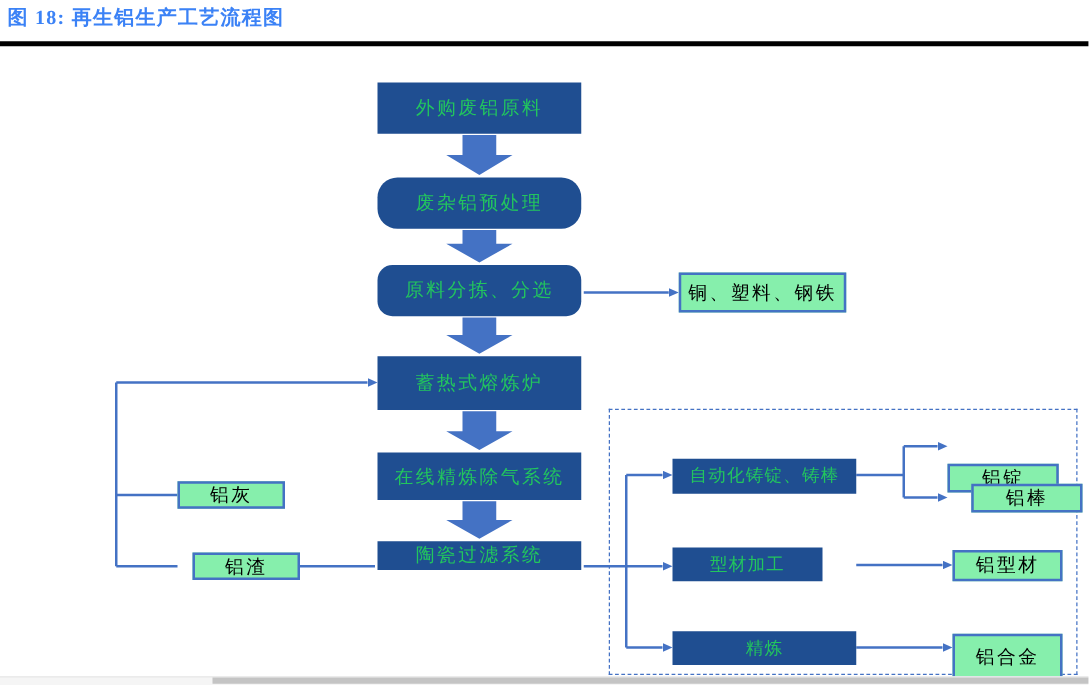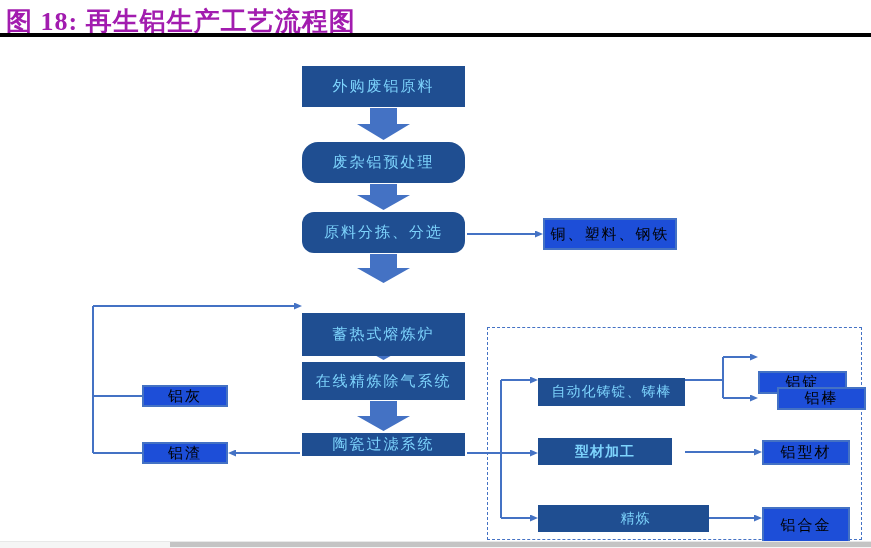--- a/index.html
+++ b/index.html
@@ -1,25 +1,25 @@
 <!DOCTYPE html>
 <html><head>
 <meta charset="utf-8">
 <style>
   html,body{margin:0;padding:0;background:#fff;}
   #canvas{position:relative;width:871px;height:548px;background:#ffffff;overflow:hidden;
           font-family:"Liberation Serif","DejaVu Serif",serif;}
-  .figure-title{position:absolute;left:6px;top:4px;font-size:26px;font-weight:bold;color:#a21caf;
+  .figure-title{position:absolute;left:6px;top:4px;font-size:16px;font-weight:bold;color:#3b82f6;
                 letter-spacing:1px;white-space:nowrap;}
   .title-rule{position:absolute;left:0;top:33px;width:871px;height:4px;background:#000;}
   svg.connectors{position:absolute;left:0;top:0;}
-  .node{position:absolute;background:#1F4E91;color:#7dd3fc;display:flex;align-items:center;
+  .node{position:absolute;background:#1F4E91;color:#22c55e;display:flex;align-items:center;
         justify-content:center;font-size:15px;letter-spacing:2px;text-align:center;white-space:nowrap;}
   .node.small{font-size:14px;letter-spacing:1px;}
-  .obox{position:absolute;background:#1d4ed8;border:2px solid #4472C4;color:#000;display:flex;
+  .obox{position:absolute;background:#86efac;border:2px solid #4472C4;color:#000;display:flex;
         align-items:center;justify-content:center;font-size:15px;letter-spacing:2px;white-space:nowrap;box-sizing:border-box;}
   .dashed-group{position:absolute;left:487px;top:327px;width:375px;height:213px;
                 border:1px dashed #4472C4;box-sizing:border-box;}
   .scroll-track{position:absolute;left:0;top:541px;width:871px;height:7px;background:#f5f5f5;
                 border-top:1px solid #e8e8e8;box-sizing:border-box;}
   .scroll-thumb{position:absolute;left:170px;top:542px;width:701px;height:5px;background:#c4c4c4;}
 </style>
 </head>
 <body>
 
@@ -65,32 +65,32 @@
       <path d="M685,452 H754" marker-end="url(#arr)"></path>
       <path d="M685,518 H754" marker-end="url(#arr)"></path>
     </g>
   </svg>
 
   <div class="dashed-group"></div>
 
   <div class="node" style="left:302px;top:66px;width:163px;height:41px;">外购废铝原料</div>
   <div class="node" style="left:302px;top:142px;width:163px;height:41px;border-radius:16px;">废杂铝预处理</div>
   <div class="node" style="left:302px;top:212px;width:163px;height:41px;border-radius:12px;">原料分拣、分选</div>
-  <div class="node" style="left:302px;top:285px;width:163px;height:43px;margin-top:28px;">蓄热式熔炼炉</div>
+  <div class="node" style="left:302px;top:285px;width:163px;height:43px;">蓄热式熔炼炉</div>
   <div class="node" style="left:302px;top:362px;width:163px;height:38px;">在线精炼除气系统</div>
   <div class="node" style="left:302px;top:433px;width:163px;height:23px;">陶瓷过滤系统</div>
 
   <div class="obox" style="left:543px;top:218px;width:134px;height:32px;">铜、塑料、钢铁</div>
 
   <div class="obox" style="left:142px;top:385px;width:86px;height:22px;">铝灰</div>
-  <div class="obox" style="left:142px;top:442px;width:86px;height:22px;">铝渣</div>
+  <div class="obox" style="left:154px;top:442px;width:86px;height:22px;">铝渣</div>
 
-  <div class="node small" style="left:538px;top:378px;width:147px;height:28px;">自动化铸锭、铸棒</div>
-  <div class="node small" style="left:538px;top:438px;width:134px;height:27px;font-weight:bold;">型材加工</div>
-  <div class="node small" style="left:538px;top:505px;width:147px;height:27px;padding-left:24px;">精炼</div>
+  <div class="node small" style="left:538px;top:367px;width:147px;height:28px;">自动化铸锭、铸棒</div>
+  <div class="node small" style="left:538px;top:438px;width:120px;height:27px;">型材加工</div>
+  <div class="node small" style="left:538px;top:505px;width:147px;height:27px;">精炼</div>
 
   <div class="obox" style="left:758px;top:345px;width:89px;height:23px;margin-top:26px;">铝锭</div>
   <div class="obox" style="left:758px;top:387px;width:89px;height:23px;margin-left:19px;">铝棒</div>
   <div class="obox" style="left:762px;top:440px;width:88px;height:25px;">铝型材</div>
   <div class="obox" style="left:762px;top:507px;width:88px;height:36px;">铝合金</div>
 
   <div class="scroll-track"></div>
   <div class="scroll-thumb"></div>
 
 </div>

